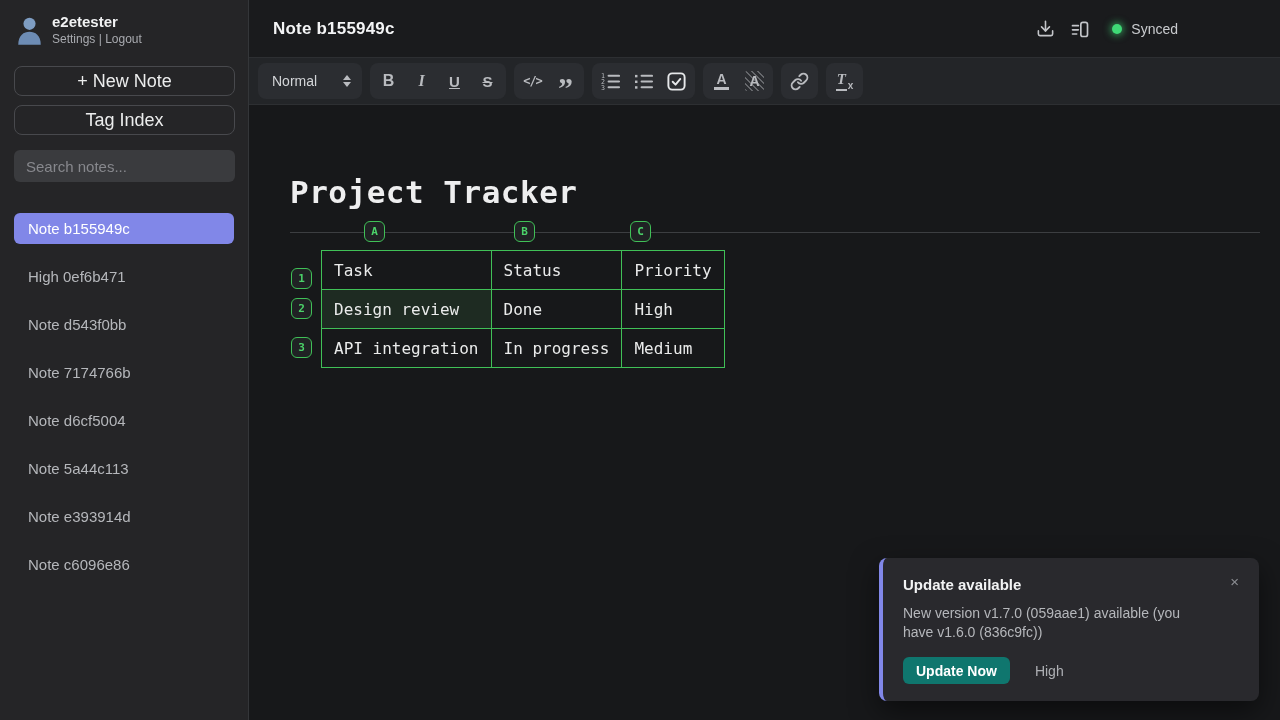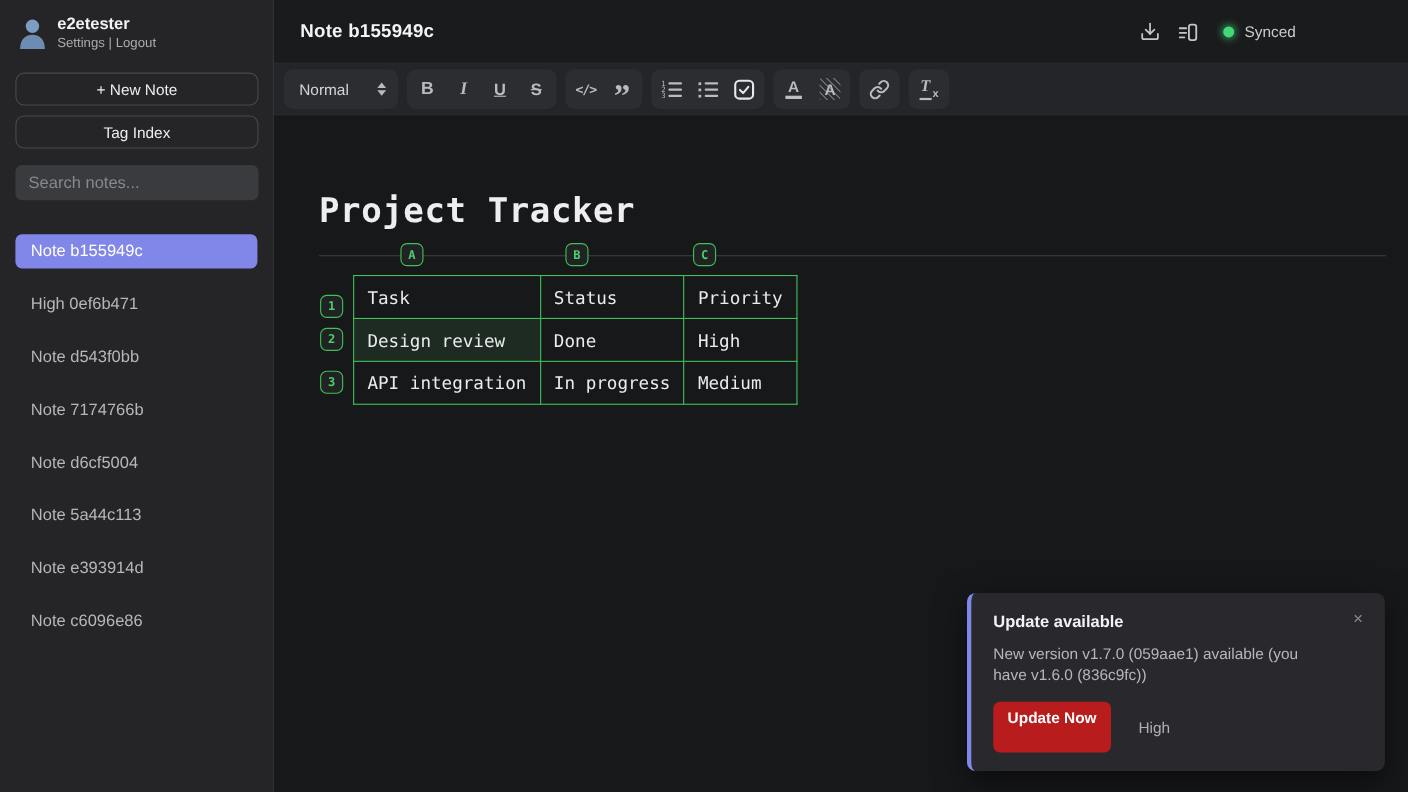--- a/index.html
+++ b/index.html
@@ -18,21 +18,21 @@
     border-right:1px solid #343639; position:relative;
   }
   .user-row { display:flex; align-items:center; gap:9px; padding:13px 16px 8px; }
   .avatar { width:27px; height:30px; flex-shrink:0; }
   .user-name { font-size:15px; font-weight:bold; color:#f1f2f3; line-height:17px; }
   .user-links { font-size:12px; color:#a9abb0; margin-top:2px; }
   .user-links span { cursor:pointer; }
   .side-btn {
     display:block; width:221px; height:30px; margin:9px 14px 0;
     background:transparent; border:1px solid #48494d; border-radius:8px;
-    color:#eceded; font-size:14px; font-family:inherit; cursor:pointer;
+    color:#eceded; font-size:18px; font-family:inherit; cursor:pointer;
   }
   .search {
     display:block; width:221px; height:32px; margin:15px 14px 0; padding:0 12px;
     background:#3a3b3e; border:none; border-radius:6px;
     color:#d8d9db; font-size:15px; font-family:inherit; outline:none;
   }
   .search::placeholder { color:#87888d; }
   .note-list { margin-top:31px; }
   .note-item {
     height:31px; line-height:31px; margin:0 14px 17px; padding:0 14px;
@@ -122,22 +122,22 @@
     position:fixed; right:21px; bottom:19px; width:380px;
     background:#29292d; border-left:4px solid #8187e8; border-radius:8px;
     padding:18px 20px 17px; box-shadow:0 10px 28px rgba(0,0,0,.5);
   }
   .toast-title-row { display:flex; align-items:flex-start; justify-content:space-between; }
   .toast-title { font-size:15px; font-weight:bold; color:#f2f3f4; }
   .toast-close { background:none; border:none; color:#8b8d92; font-size:15px; line-height:12px; cursor:pointer; padding:0; }
   .toast-msg { margin-top:11px; font-size:14px; color:#b5b7bb; line-height:19px; width:300px; }
   .toast-actions { margin-top:15px; display:flex; align-items:center; }
   .update-btn {
-    background:#b91c1c; border:none; border-radius:6px; color:#ffffff;
-    font-size:14px; font-weight:bold; font-family:inherit; padding:6px 13px 24px; cursor:pointer;
+    background:#0f766e; border:none; border-radius:6px; color:#ffffff;
+    font-size:14px; font-weight:bold; font-family:inherit; padding:6px 13px 5px; cursor:pointer;
   }
   .later-btn { background:none; border:none; color:#aeb0b4; font-size:14px; font-family:inherit; margin-left:19px; cursor:pointer; }
 
   svg { display:block; }
 </style>
 </head>
 <body>
 
 <div class="app">
 

